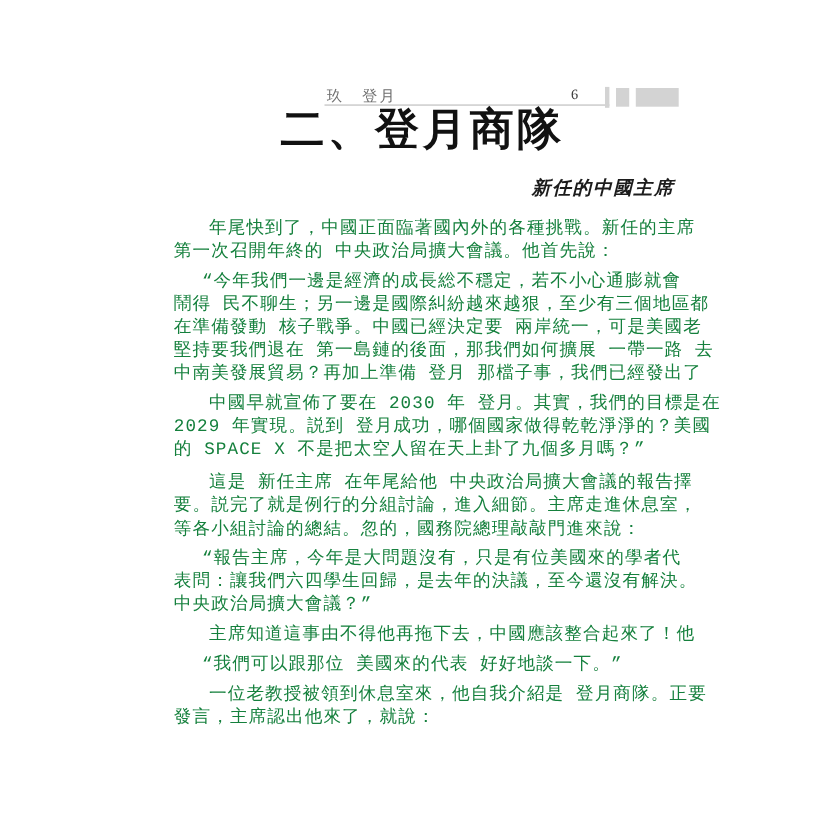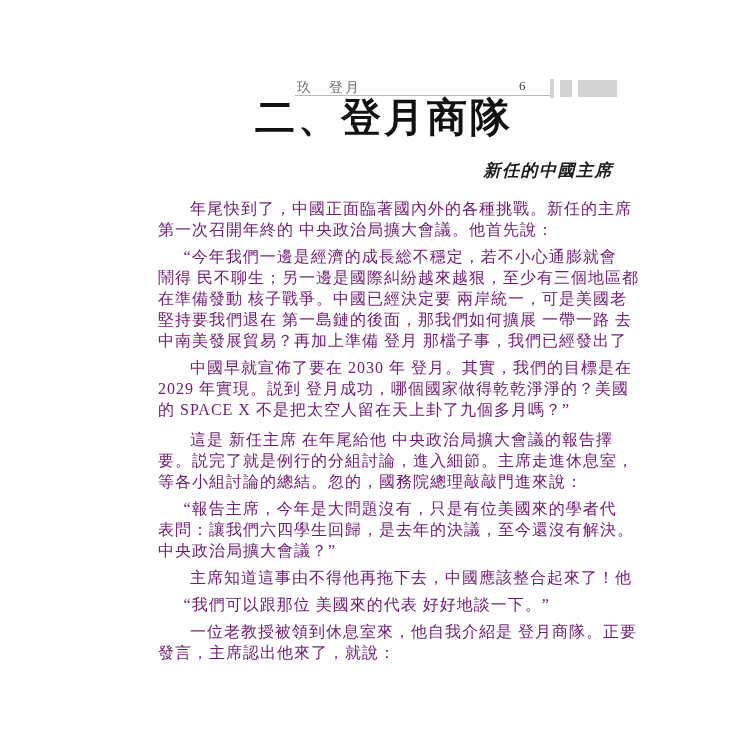--- a/index.html
+++ b/index.html
@@ -76,22 +76,23 @@
     white-space: nowrap;
     text-align: right;
   }
   .para { margin-top: 6px; }
   .para.gap-lg { margin-top: 17px; }
   .para.gap-md { margin-top: 9px; }
   .line {
     font-size: 16px;
     line-height: 21px;
     letter-spacing: 1px;
-    color: #701a75;
+    color: #15803d;
     white-space: nowrap;
+    font-family: Liberation Mono, monospace;
   }
   .line.first   { text-indent: 2em; }
   .line.first-q { text-indent: 1.6em; }
 </style>
 </head>
 <body>
 
 <div class="page">
 
   <div class="running-header">

